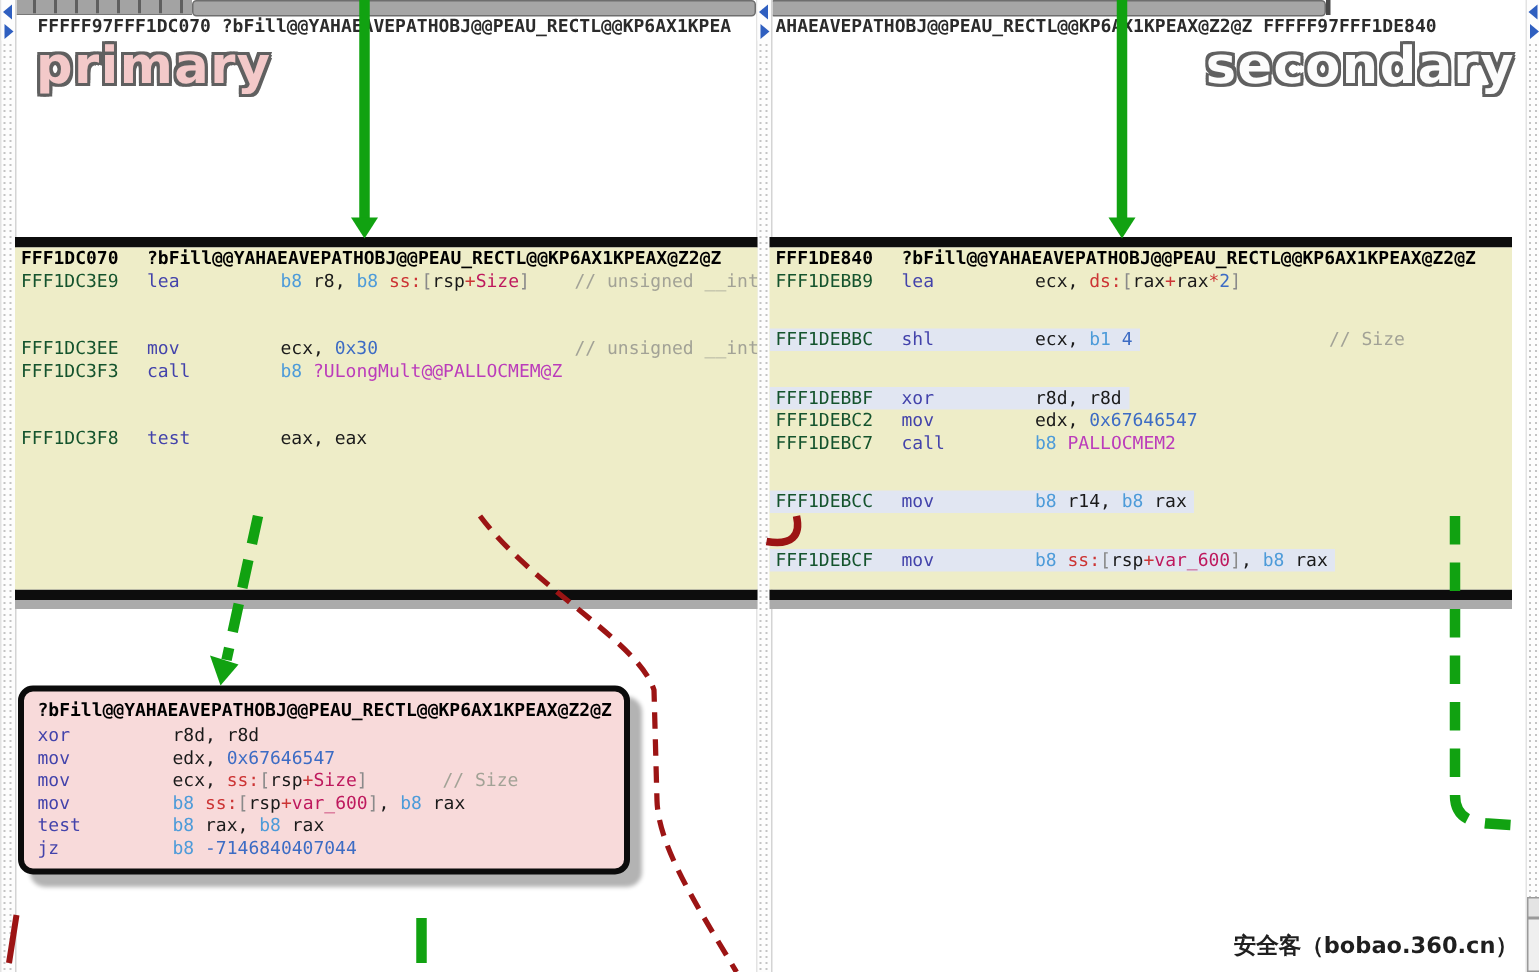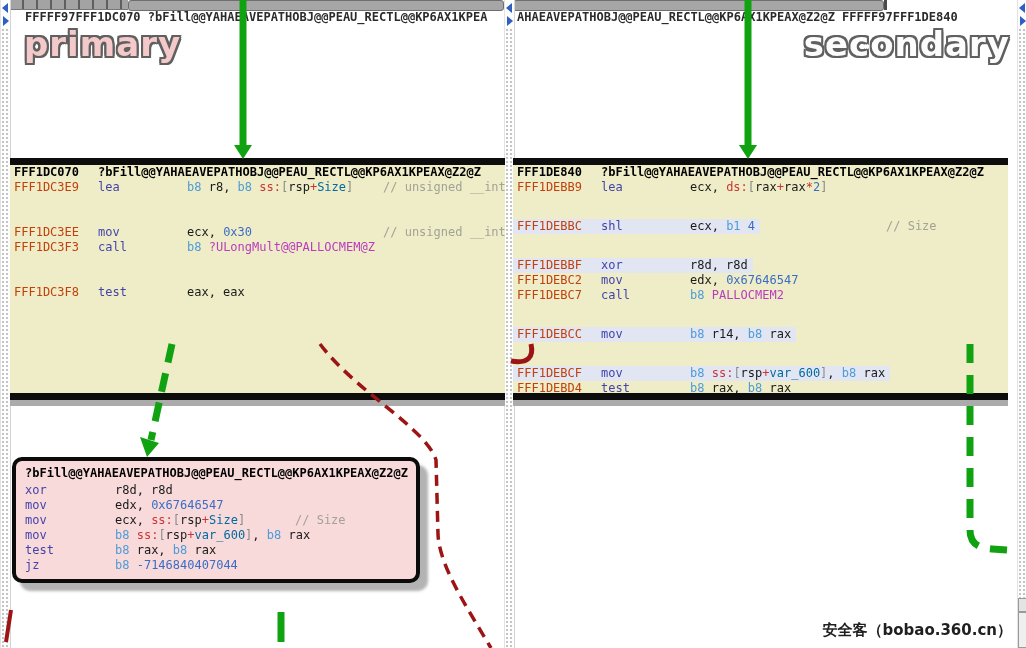--- a/index.html
+++ b/index.html
@@ -40,27 +40,27 @@
 
   
   .code-block{position:absolute;top:158px;width:495px;z-index:20;}
   #block-left{left:10px}#block-right{left:513px}
   .bar{height:7px;background:#0d0d0d;}
   .bar-shadow{height:6px;background:#ababab;}
   .rows{background:#eeedc8;height:228px;position:relative;font-size:12px;line-height:15px;color:#1a1a1a;overflow:hidden;}
   .crow{position:relative;height:15px;white-space:nowrap;width:max-content;padding:0 5px 0 4px;}
   .crow.hl-pink{background:#f6d4d4;}
   .crow.hl-blue{background:#e1e6f2;margin-top:24px;}
-  .addr{display:inline-block;width:84px;color:#c2410c;}
+  .addr{display:inline-block;width:84px;color:#14532d;}
   .addr.b{color:#000;font-weight:bold;}
   .fnname{font-weight:bold;color:#000;}
   .mn{display:inline-block;width:89px;color:#4343ab;}
   .cm{position:absolute;left:373px;color:#a2a296;}
   .t-sz{color:#4d9bd9}.t-reg{color:#1a1a1a}.t-num{color:#3d6cc4}.t-seg{color:#cc3535}
-  .t-br{color:#8a8a8a}.t-var{color:#0369a1}.t-plus{color:#cc3535}.t-fn{color:#bb3cbb}
+  .t-br{color:#8a8a8a}.t-var{color:#be185d}.t-plus{color:#cc3535}.t-fn{color:#bb3cbb}
 
   
   .popup{position:absolute;left:12px;top:457px;width:400px;z-index:30;
          border:4px solid #0b0b0b;border-radius:10px;background:#f8dada;
          box-shadow:8px 8px 3px #b3b3b3;padding:5px 0 6px;font-size:12px;line-height:15px;}
   .popup .crow{padding-left:9px;}
   .popup .mn{width:90px;}
   .popup .cm{left:279px;}
   .popup .crow.is-hdr{height:17px;}
 
@@ -134,21 +134,20 @@
     <div class="bar"></div>
     <div class="rows" id="rows-right">
         <div class="crow is-hdr"><span class="addr b">FFF1DE840</span><span class="fnname">?bFill@@YAHAEAVEPATHOBJ@@PEAU_RECTL@@KP6AX1KPEAX@Z2@Z</span></div>
         <div class="crow"><span class="addr">FFF1DEBB9</span><span class="mn">lea</span><span class="ops"><span class="t-reg">ecx, </span><span class="t-seg">ds:</span><span class="t-br">[</span><span class="t-reg">rax</span><span class="t-plus">+</span><span class="t-reg">rax</span><span class="t-plus">*</span><span class="t-num">2</span><span class="t-br">]</span></span></div>
         <div class="crow hl-blue"><span class="addr">FFF1DEBBC</span><span class="mn">shl</span><span class="ops"><span class="t-reg">ecx, </span><span class="t-sz">b1 </span><span class="t-num">4</span></span><span class="cm">// Size</span></div>
         <div class="crow hl-blue"><span class="addr">FFF1DEBBF</span><span class="mn">xor</span><span class="ops"><span class="t-reg">r8d, r8d</span></span></div>
         <div class="crow"><span class="addr">FFF1DEBC2</span><span class="mn">mov</span><span class="ops"><span class="t-reg">edx, </span><span class="t-num">0x67646547</span></span></div>
         <div class="crow"><span class="addr">FFF1DEBC7</span><span class="mn">call</span><span class="ops"><span class="t-sz">b8 </span><span class="t-fn">PALLOCMEM2</span></span></div>
         <div class="crow hl-blue"><span class="addr">FFF1DEBCC</span><span class="mn">mov</span><span class="ops"><span class="t-sz">b8 </span><span class="t-reg">r14, </span><span class="t-sz">b8 </span><span class="t-reg">rax</span></span></div>
         <div class="crow hl-blue"><span class="addr">FFF1DEBCF</span><span class="mn">mov</span><span class="ops"><span class="t-sz">b8 </span><span class="t-seg">ss:</span><span class="t-br">[</span><span class="t-reg">rsp</span><span class="t-plus">+</span><span class="t-var">var_600</span><span class="t-br">]</span><span class="t-reg">, </span><span class="t-sz">b8 </span><span class="t-reg">rax</span></span></div>
-        <div class="crow"><span class="addr">FFF1DEBD4</span><span class="mn">test</span><span class="ops"><span class="t-sz">b8 </span><span class="t-reg">rax, </span><span class="t-sz">b8 </span><span class="t-reg">rax</span></span></div>
         <div class="crow"></div>
         <div class="crow hl-blue"><span class="addr">FFF1DEBD7</span><span class="mn">jz</span><span class="ops"><span class="t-sz">b8 </span><span class="t-num">-7146840396160</span></span></div>
         <div class="crow"></div>
       </div>
     <div class="bar"></div>
     <div class="bar-shadow"></div>
   </div>
 
   <div class="popup" id="popup-block">
     <div id="popup-rows">

